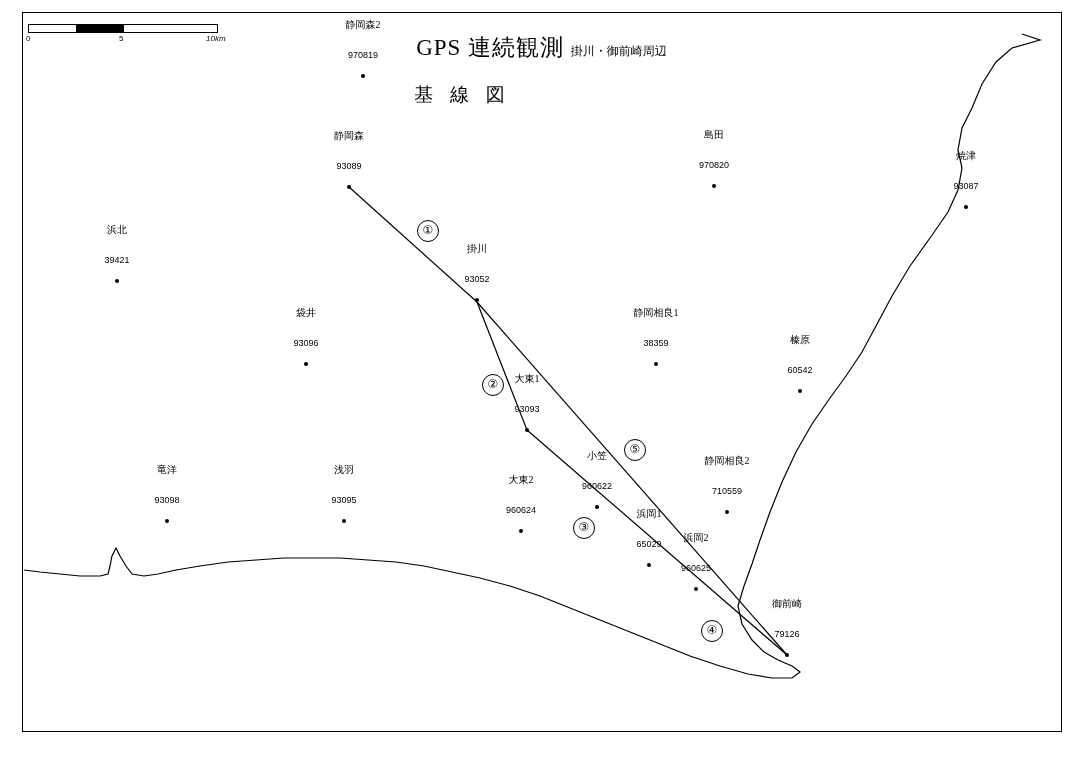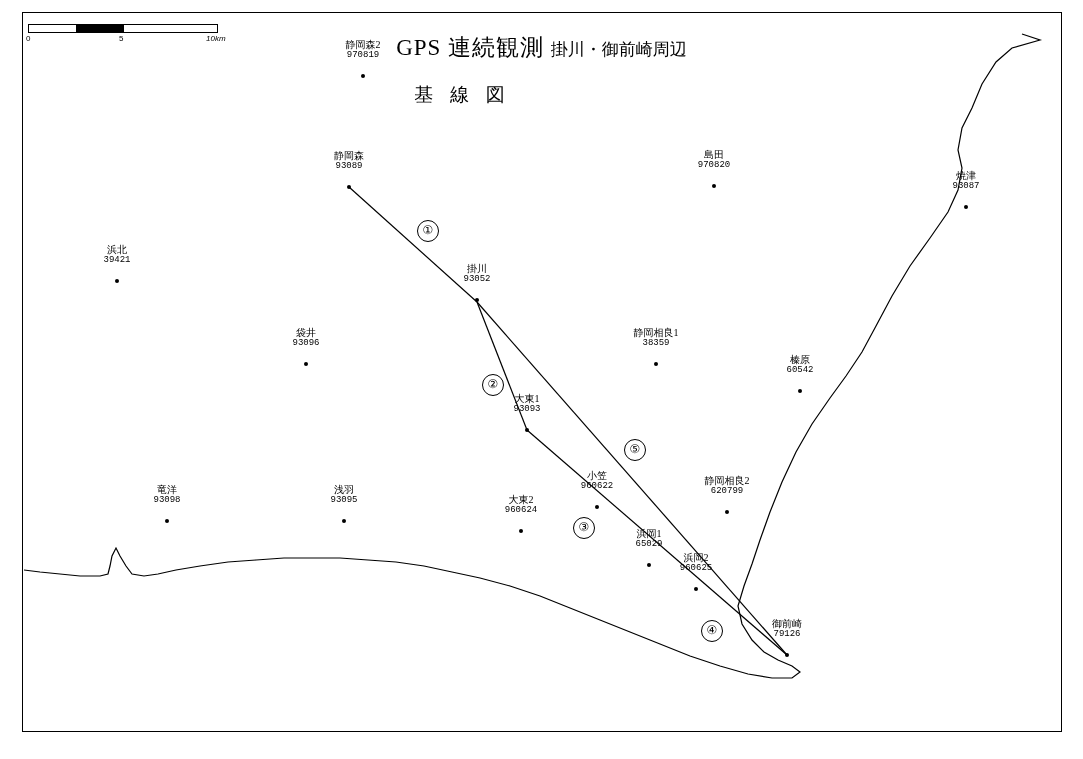--- a/index.html
+++ b/index.html
@@ -28,21 +28,21 @@
     position: absolute;
     left: 0;
     top: 32px;
     width: 1083px;
     text-align: center;
     font-size: 23px;
     letter-spacing: 1px;
     white-space: nowrap;
   }
   .title-main .t-sub {
-    font-size: 17px;
+    font-size: 12px;
     letter-spacing: 0px;
   }
   .title-second {
     position: absolute;
     left: 0;
     top: 82px;
     width: 925px;
     text-align: center;
     font-size: 19px;
     letter-spacing: 6px;
@@ -105,21 +105,22 @@
     transform: translateX(-50%);
     text-align: center;
     white-space: nowrap;
     line-height: 1.05;
     font-size: 10px;
     font-family: "Liberation Serif", serif;
   }
   .station .lbl .code {
     display: block;
     font-size: 9px;
-    font-family: Liberation Mono, monospace;
+    font-family: Liberation Sans, sans-serif;
+    margin-top: 20px;
   }
 
   
   .baseline-num {
     position: absolute;
     width: 20px;
     height: 20px;
     margin-left: -10px;
     margin-top: -10px;
     border: 1px solid #000;
@@ -268,21 +269,21 @@
     <div class="lbl">
       <span>小笠</span>
       <span class="code">960622</span>
     </div>
   </div>
 
   <div class="station" style="left:727px; top:512px;">
     <div class="dot"></div>
     <div class="lbl">
       <span>静岡相良2</span>
-      <span class="code">620799</span>
+      <span class="code">710559</span>
     </div>
   </div>
 
   <div class="station" style="left:167px; top:521px;">
     <div class="dot"></div>
     <div class="lbl">
       <span>竜洋</span>
       <span class="code">93098</span>
     </div>
   </div>

